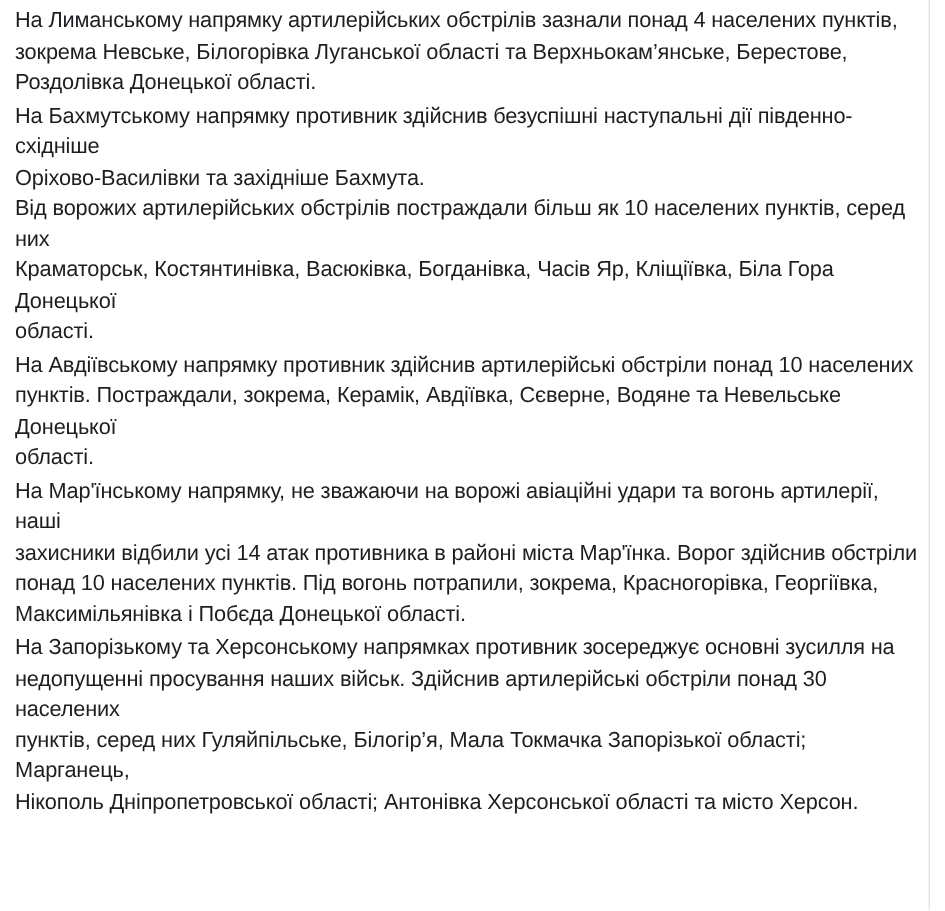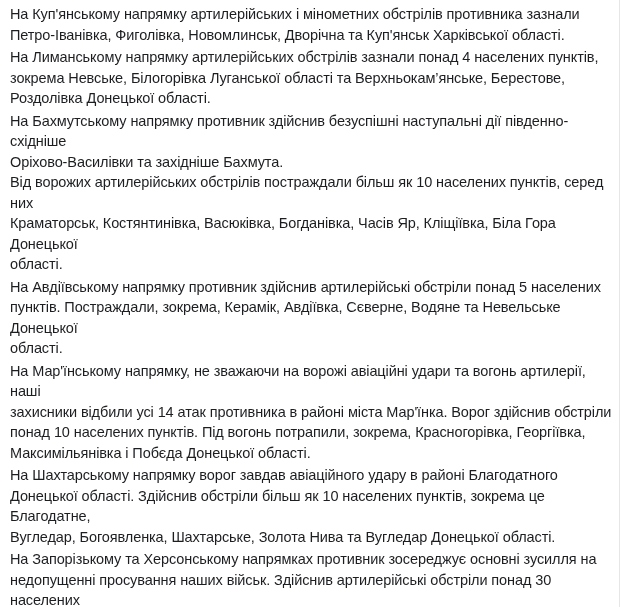--- a/index.html
+++ b/index.html
@@ -35,40 +35,35 @@
     left: 619px;
     width: 1px;
     height: 607px;
     background: #e4e6eb;
   }
 </style>
 </head>
 <body>
 
 <div class="post-text">
-  <p>На Куп'янському напрямку артилерійських і мінометних обстрілів противника зазнали
-Петро-Іванівка, Фиголівка, Новомлинськ, Дворічна та Куп'янськ Харківської області.</p>
   <p>На Лиманському напрямку артилерійських обстрілів зазнали понад 4 населених пунктів,
 зокрема Невське, Білогорівка Луганської області та Верхньокам’янське, Берестове,
 Роздолівка Донецької області.</p>
   <p>На Бахмутському напрямку противник здійснив безуспішні наступальні дії південно-східніше
 Оріхово-Василівки та західніше Бахмута.
 Від ворожих артилерійських обстрілів постраждали більш як 10 населених пунктів, серед них
 Краматорськ, Костянтинівка, Васюківка, Богданівка, Часів Яр, Кліщіївка, Біла Гора Донецької
 області.</p>
-  <p>На Авдіївському напрямку противник здійснив артилерійські обстріли понад 5 населених
+  <p>На Авдіївському напрямку противник здійснив артилерійські обстріли понад 10 населених
 пунктів. Постраждали, зокрема, Керамік, Авдіївка, Сєверне, Водяне та Невельське Донецької
 області.</p>
   <p>На Мар'їнському напрямку, не зважаючи на ворожі авіаційні удари та вогонь артилерії, наші
 захисники відбили усі 14 атак противника в районі міста Мар'їнка. Ворог здійснив обстріли
 понад 10 населених пунктів. Під вогонь потрапили, зокрема, Красногорівка, Георгіївка,
 Максимільянівка і Побєда Донецької області.</p>
-  <p>На Шахтарському напрямку ворог завдав авіаційного удару в районі Благодатного
-Донецької області. Здійснив обстріли більш як 10 населених пунктів, зокрема це Благодатне,
-Вугледар, Богоявленка, Шахтарське, Золота Нива та Вугледар Донецької області.</p>
   <p>На Запорізькому та Херсонському напрямках противник зосереджує основні зусилля на
 недопущенні просування наших військ. Здійснив артилерійські обстріли понад 30 населених
 пунктів, серед них Гуляйпільське, Білогір’я, Мала Токмачка Запорізької області; Марганець,
 Нікополь Дніпропетровської області; Антонівка Херсонської області та місто Херсон.</p>
 
 </div>
 
 <div class="content-right-border"></div>
 
 </body></html>

